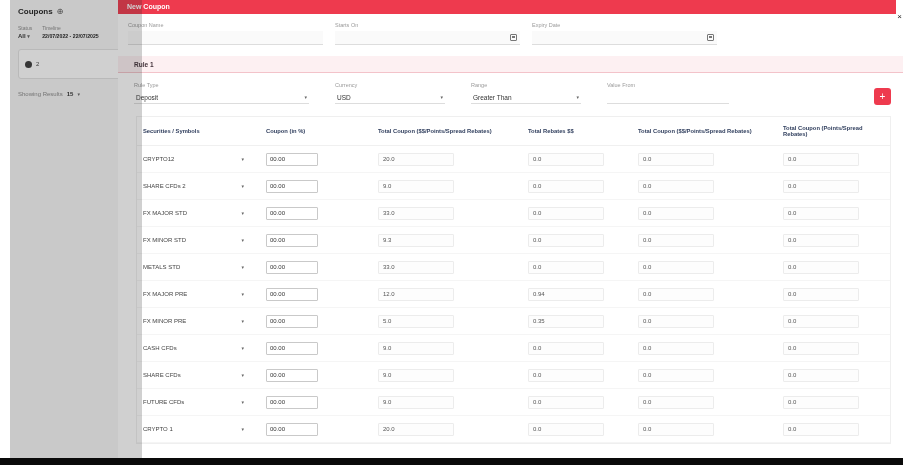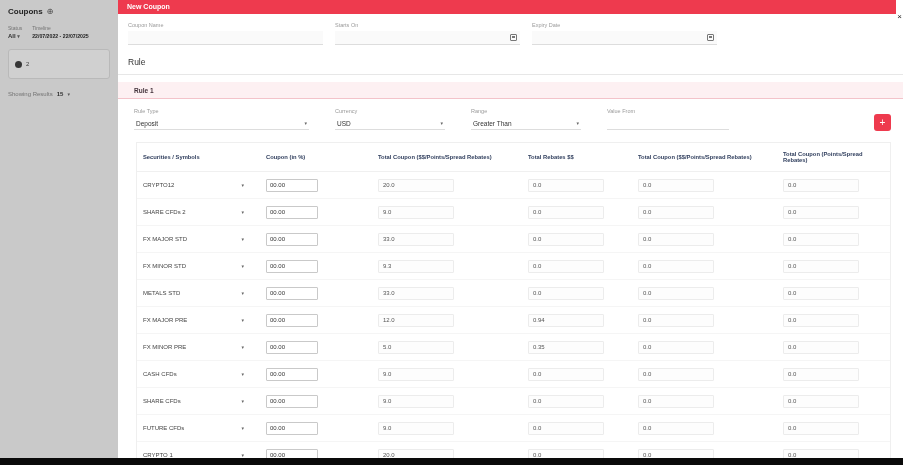--- a/index.html
+++ b/index.html
@@ -6,21 +6,21 @@
   html,body { width:903px; height:465px; }
   body {
     position:relative; overflow:hidden; background:#fff;
     font-family:"Liberation Sans", sans-serif; color:#333;
   }
   :root{
     --accent:#ee3a4e; --rule-bg:#fdf0f2; --rule-border:#f3c3ca;
     --hdr-text:#32405f; --line:#e7e7e7;
   }
   
-  .sidebar{ position:absolute; left:0; top:0; width:118px; height:100%;
+  .sidebar{ position:absolute; left:10px; top:0; width:132px; height:100%;
     background:#f6f6f6; padding:7px 8px; }
   .sidebar .dim{ position:absolute; inset:0; background:rgba(40,40,40,.22); z-index:5; }
   .sb-title-row{ display:flex; align-items:center; gap:4px; }
   .sb-title{ font-size:8px; font-weight:bold; color:#222; }
   .sb-plus{ font-size:8px; color:#444; }
   .sb-filters{ display:flex; gap:10px; margin-top:9px; }
   .sb-label{ font-size:5px; color:#8a8a8a; margin-bottom:2px; }
   .sb-select{ font-size:6px; color:#333; font-weight:bold; }
   .sb-date{ font-size:5.2px; color:#222; font-weight:bold; }
   .caret{ font-size:5px; color:#666; }
@@ -126,21 +126,20 @@
         </div>
     </div>
     <div class="field date">
       <div class="f-label">Expiry Date</div>
       <div class="f-input">
           <span class="cal"></span>
         </div>
     </div>
   </div>
 
-  <div class="rule-title">Rule</div>
   <div class="rule1-bar">
     <span>Rule 1</span>
   </div>
 
   <div class="cfg-row">
     <div class="cfg">
       <div class="f-label">Rule Type</div>
       <div class="cfg-select w175">
         <span>Deposit</span>
           <span class="caret">▾</span>

